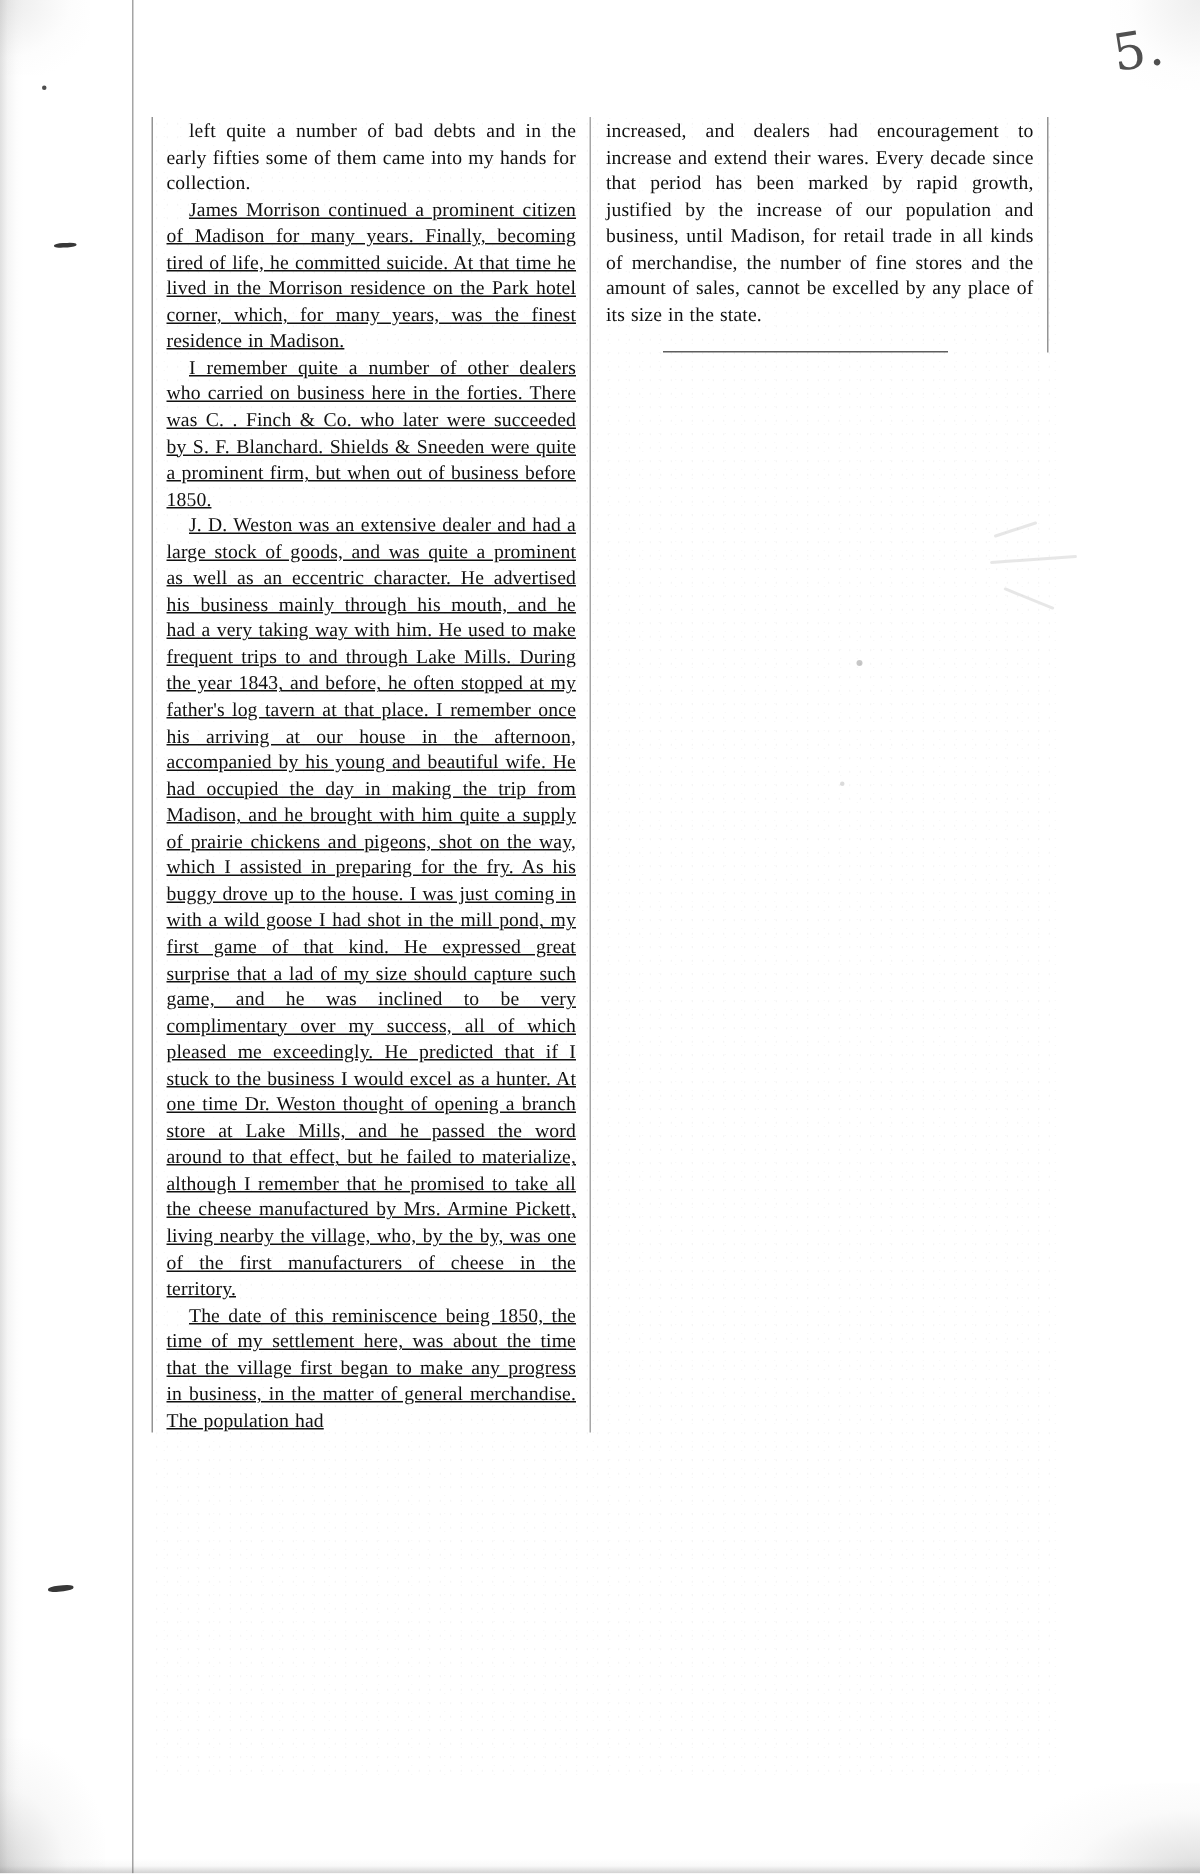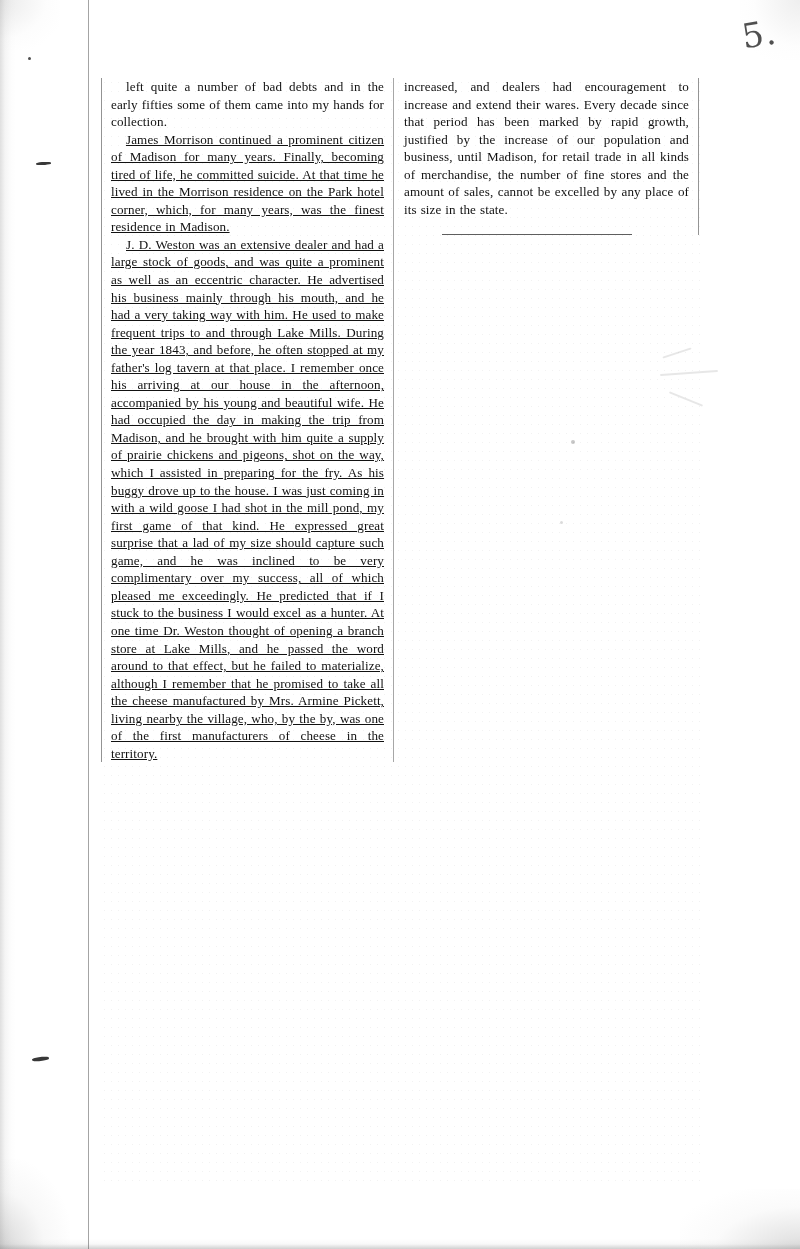--- a/index.html
+++ b/index.html
@@ -218,21 +218,23 @@
   <div class="smudge s3"></div>
   <div class="smudge s4"></div>
   <div class="smudge s5"></div>
 
   <div class="clipping">
     <div class="columns">
 
       <div class="col col-1">
         <p class="indent">left quite a number of bad debts and in the early fifties some of them came into my hands for collection.</p>
         <p class="indent">James Morrison continued a prominent citizen of Madison for many years. Finally, becoming tired of life, he committed suicide. At that time he lived in the Morrison residence on the Park hotel corner, which, for many years, was the finest residence in Madison.</p>
+        <p class="indent">I remember quite a number of other dealers who carried on business here in the forties. There was C. . Finch &amp; Co. who later were succeeded by S. F. Blanchard. Shields &amp; Sneeden were quite a prominent firm, but when out of business before 1850.</p>
         <p class="indent">J. D. Weston was an extensive dealer and had a large stock of goods, and was quite a prominent as well as an eccentric character. He advertised his business mainly through his mouth, and he had a very taking way with him. He used to make frequent trips to and through Lake Mills. During the year 1843, and before, he often stopped at my father's log tavern at that place. I remember once his arriving at our house in the afternoon, accompanied by his young and beautiful wife. He had occupied the day in making the trip from Madison, and he brought with him quite a supply of prairie chickens and pigeons, shot on the way, which I assisted in preparing for the fry. As his buggy drove up to the house. I was just coming in with a wild goose I had shot in the mill pond, my first game of that kind. He expressed great surprise that a lad of my size should capture such game, and he was inclined to be very complimentary over my success, all of which pleased me exceedingly. He predicted that if I stuck to the business I would excel as a hunter. At one time Dr. Weston thought of opening a branch store at Lake Mills, and he passed the word around to that effect, but he failed to materialize, although I remember that he promised to take all the cheese manufactured by Mrs. Armine Pickett, living nearby the village, who, by the by, was one of the first manufacturers of cheese in the territory.</p>
+        <p class="indent">The date of this reminiscence being 1850, the time of my settlement here, was about the time that the village first began to make any progress in business, in the matter of general merchandise. The population had</p>
       </div>
 
       <div class="col col-2">
         <p>increased, and dealers had encouragement to increase and extend their wares. Every decade since that period has been marked by rapid growth, justified by the increase of our population and business, until Madison, for retail trade in all kinds of merchandise, the number of fine stores and the amount of sales, cannot be excelled by any place of its size in the state.</p>
         <div class="end-rule"></div>
       </div>
 
     </div>
     <div class="clipping-noise"></div>
   </div>

